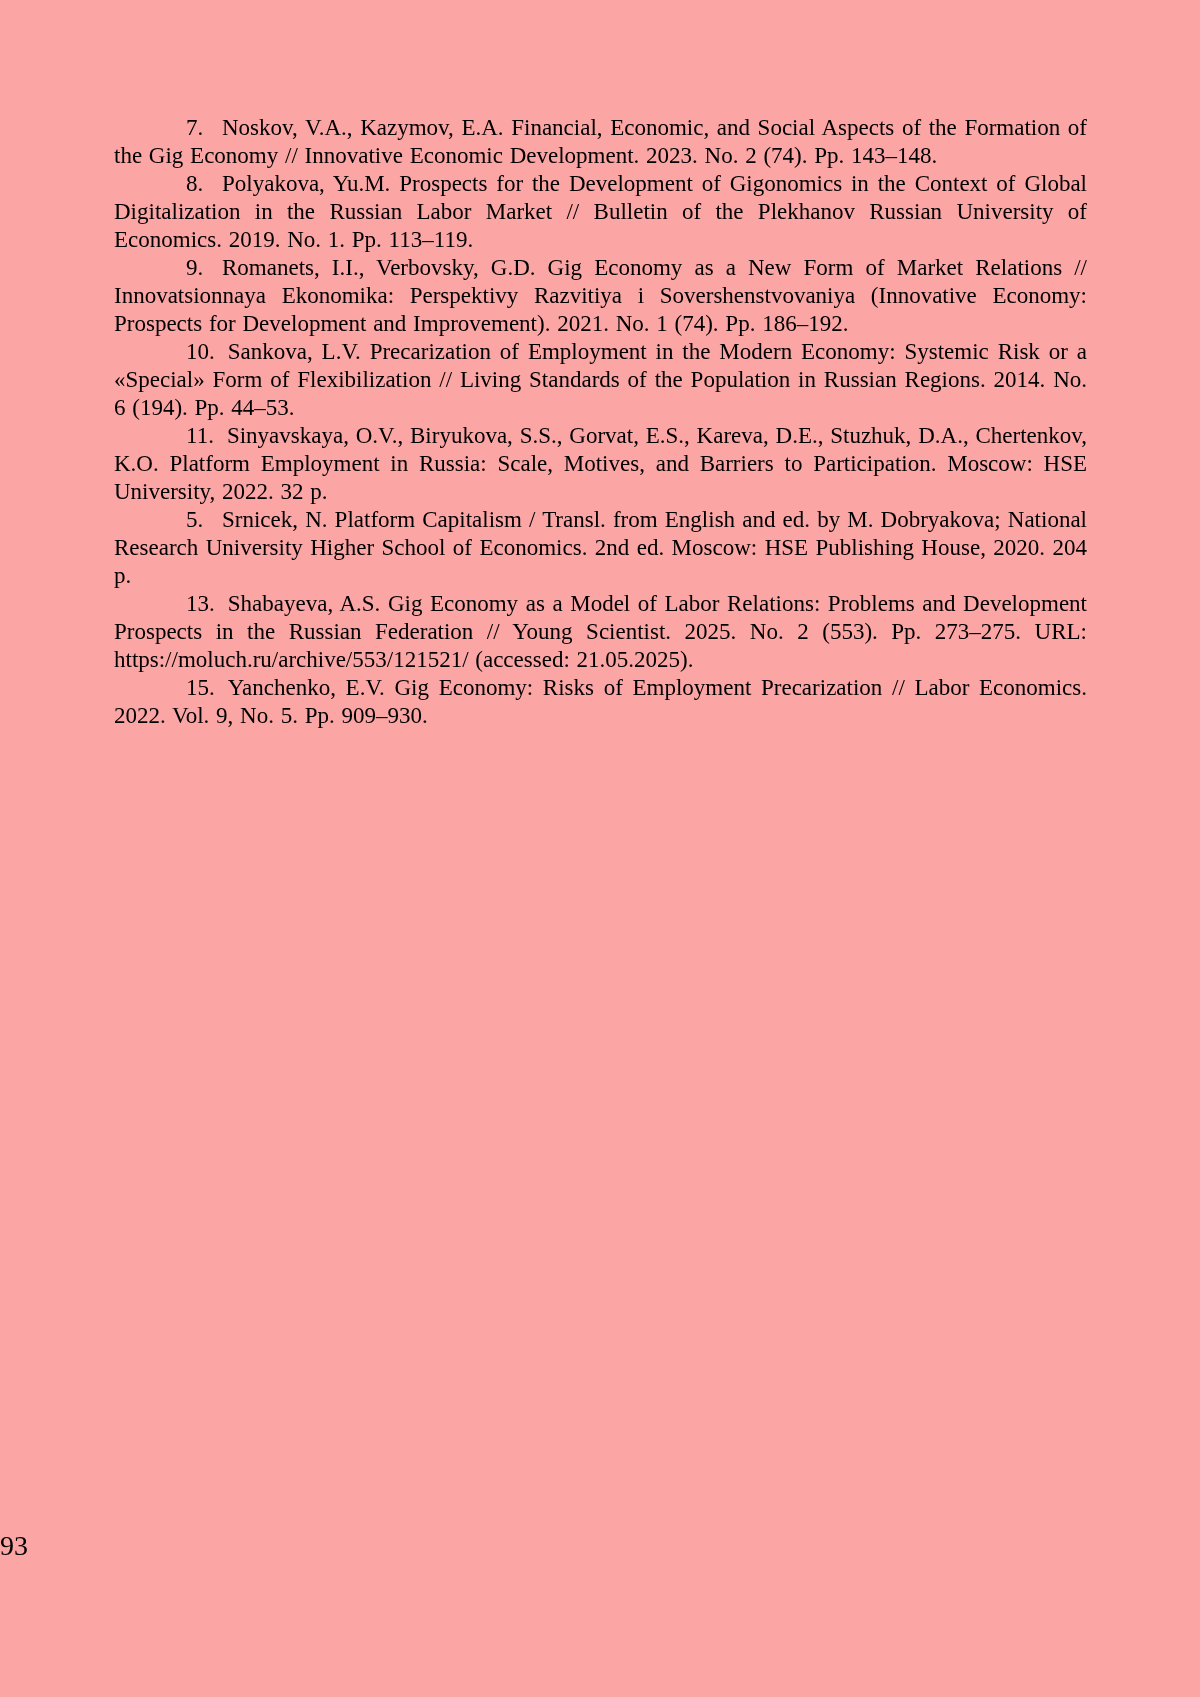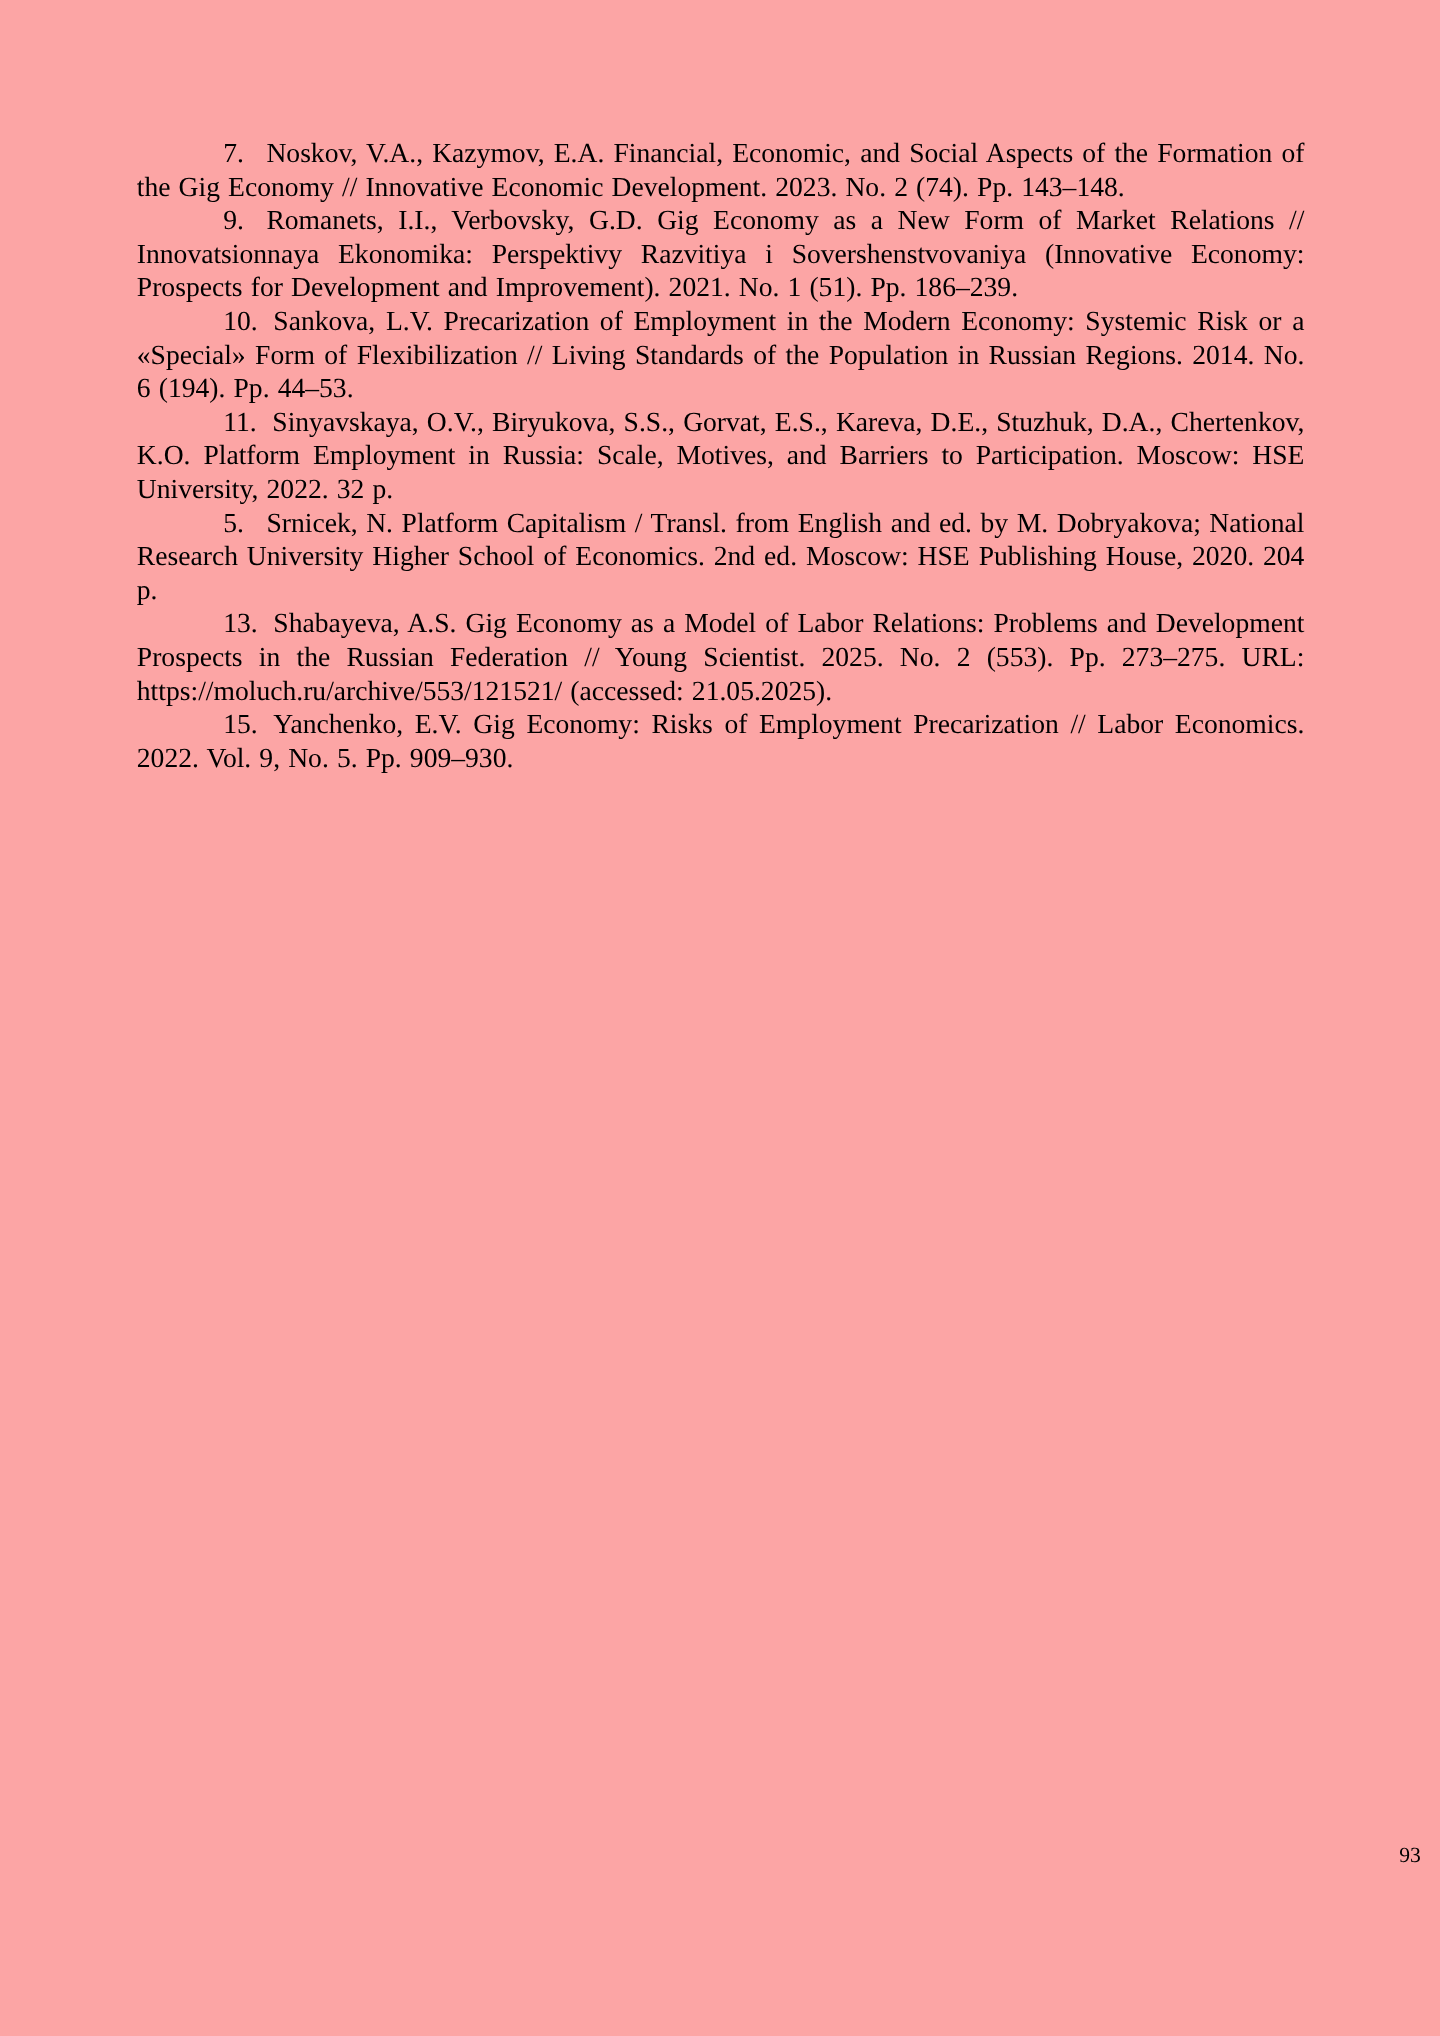--- a/index.html
+++ b/index.html
@@ -35,32 +35,33 @@
     display: inline-block;
     min-width: 23px;
     margin-right: 13px;
     text-indent: 0;
   }
   .footer {
     position: absolute;
     left: 0;
     right: 16px;
     top: 1532px;
-    text-align: right;
-    font-size: 18px;
+    text-align: left;
+    font-size: 28px;
     line-height: 28px;
   }
 </style>
 </head>
 <body>
 
 <div class="page">
   <div class="content">
     <p class="ref"><span class="ref-num">7.</span><span>Noskov, V.A., Kazymov, E.A. Financial, Economic, and Social Aspects of the Formation of the Gig Economy // Innovative Economic Development. 2023. No. 2 (74). Pp. 143–148.</span></p>
-    <p class="ref"><span class="ref-num">9.</span><span>Romanets, I.I., Verbovsky, G.D. Gig Economy as a New Form of Market Relations // Innovatsionnaya Ekonomika: Perspektivy Razvitiya i Sovershenstvovaniya (Innovative Economy: Prospects for Development and Improvement). 2021. No. 1 (51). Pp. 186–239.</span></p>
+    <p class="ref"><span class="ref-num">8.</span><span>Polyakova, Yu.M. Prospects for the Development of Gigonomics in the Context of Global Digitalization in the Russian Labor Market // Bulletin of the Plekhanov Russian University of Economics. 2019. No. 1. Pp. 113–119.</span></p>
+    <p class="ref"><span class="ref-num">9.</span><span>Romanets, I.I., Verbovsky, G.D. Gig Economy as a New Form of Market Relations // Innovatsionnaya Ekonomika: Perspektivy Razvitiya i Sovershenstvovaniya (Innovative Economy: Prospects for Development and Improvement). 2021. No. 1 (74). Pp. 186–192.</span></p>
     <p class="ref"><span class="ref-num">10.</span><span>Sankova, L.V. Precarization of Employment in the Modern Economy: Systemic Risk or a «Special» Form of Flexibilization // Living Standards of the Population in Russian Regions. 2014. No. 6 (194). Pp. 44–53.</span></p>
     <p class="ref"><span class="ref-num">11.</span><span>Sinyavskaya, O.V., Biryukova, S.S., Gorvat, E.S., Kareva, D.E., Stuzhuk, D.A., Chertenkov, K.O. Platform Employment in Russia: Scale, Motives, and Barriers to Participation. Moscow: HSE University, 2022. 32 p.</span></p>
     <p class="ref"><span class="ref-num">5.</span><span>Srnicek, N. Platform Capitalism / Transl. from English and ed. by M. Dobryakova; National Research University Higher School of Economics. 2nd ed. Moscow: HSE Publishing House, 2020. 204 p.</span></p>
     <p class="ref"><span class="ref-num">13.</span><span>Shabayeva, A.S. Gig Economy as a Model of Labor Relations: Problems and Development Prospects in the Russian Federation // Young Scientist. 2025. No. 2 (553). Pp. 273–275. URL: https://moluch.ru/archive/553/121521/ (accessed: 21.05.2025).</span></p>
     <p class="ref"><span class="ref-num">15.</span><span>Yanchenko, E.V. Gig Economy: Risks of Employment Precarization // Labor Economics. 2022. Vol. 9, No. 5. Pp. 909–930.</span></p>
   </div>
   <div class="footer">93</div>
 </div>
 
 </body></html>

